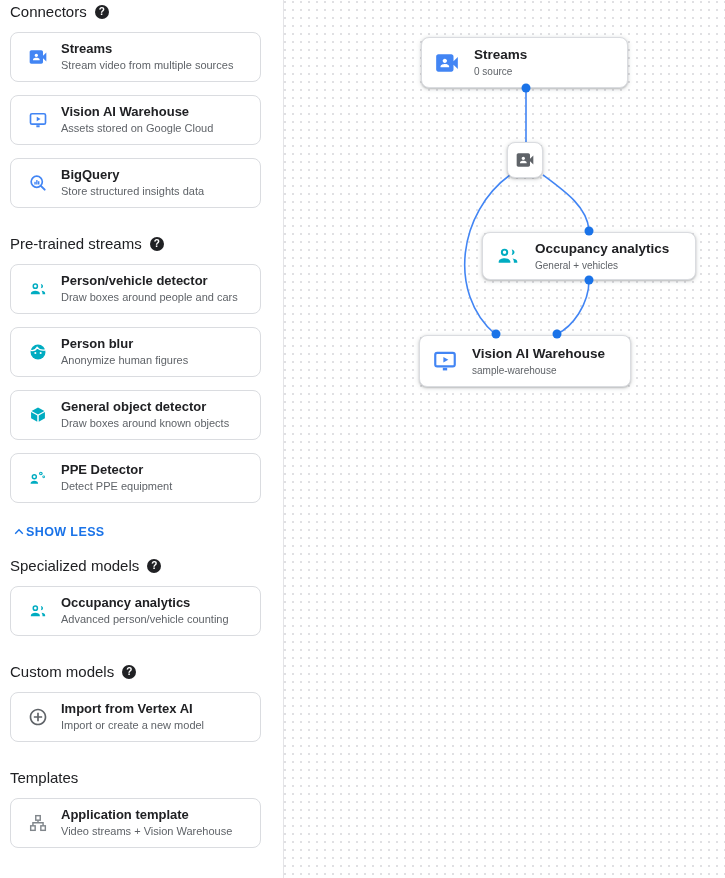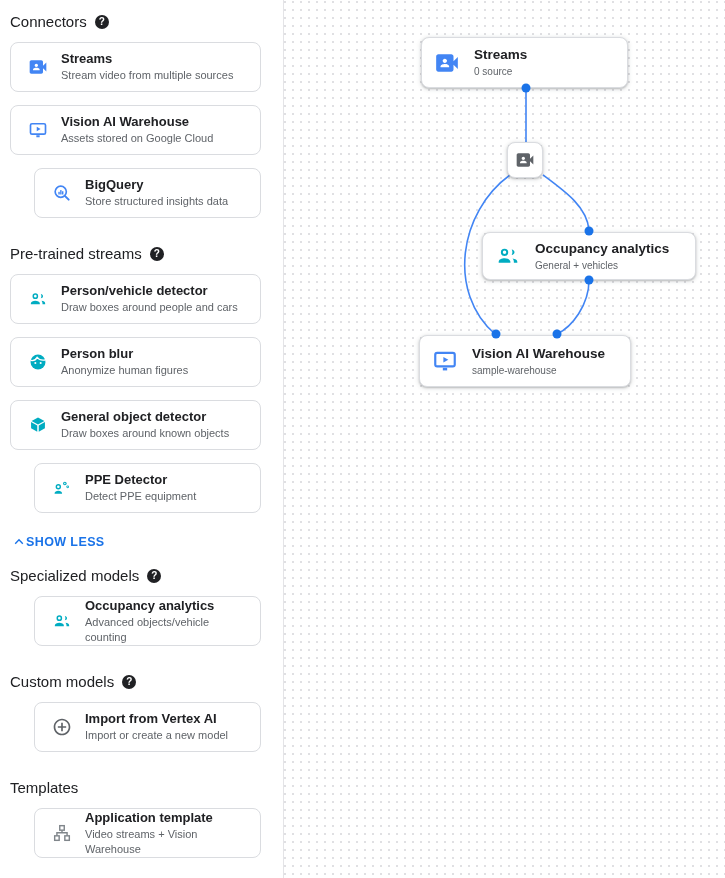--- a/index.html
+++ b/index.html
@@ -4,39 +4,39 @@
 <style>
   * { box-sizing: border-box; margin: 0; padding: 0; }
   html,body { width:725px; height:878px; overflow:hidden; }
   body {
     font-family: "Liberation Sans", "DejaVu Sans", sans-serif;
     background:#fff; color:#202124; display:flex;
   }
   
   .sidebar{
     width:284px; min-width:284px; height:878px; background:#fff;
-    border-right:1px solid #e4e4e7; padding:13px 22px 20px 10px; overflow:hidden;
+    border-right:1px solid #e4e4e7; padding:3px 22px 20px 10px; overflow:hidden;
   }
   .section{ margin-bottom:27px; }
   .sec-title{
     display:flex; align-items:center; gap:8px;
     font-size:15px; line-height:18px; color:#202124; font-weight:400;
     margin-bottom:11px;
   }
   .help{
     width:14px; height:14px; border-radius:50%; background:#202124; color:#fff;
     font-size:10px; font-weight:700; line-height:14px; text-align:center;
     display:inline-block; cursor:pointer;
   }
   .card{
     height:50px; border:1px solid #dadce0; border-radius:8px; background:#fff;
     display:flex; align-items:center; gap:13px; padding:0 10px 0 17px;
     margin-bottom:13px; cursor:grab;
   }
-  .section .card:last-child{ margin-bottom:0;margin-left:24px; }
+  .section .card:last-child{ margin-bottom:0; }
   .card-icon{ width:20px; height:20px; flex:none; display:flex; }
   .card-icon svg{ width:20px; height:20px; }
   .card-title{ font-size:13px; font-weight:700; line-height:16px; color:#202124; }
   .card-sub{ font-size:11px; line-height:15px; color:#5f6368; margin-top:1px; }
   .show-less{
     display:flex; align-items:center; gap:0; color:#1a73e8;
     font-size:12.5px; font-weight:700; letter-spacing:.4px;
     margin:-5px 0 18px 2px; cursor:pointer; user-select:none;
   }
   .show-less svg{ width:14px; height:14px; }
@@ -217,21 +217,21 @@
       <span class="card-icon teal">
         <svg viewBox="0 0 24 24">
             <circle cx="8.8" cy="8.6" r="2.5" fill="none" stroke="currentColor" stroke-width="1.8"></circle>
             <path fill="currentColor" d="M3.4 18.3v-1c0-2.1 2.8-3.2 5.4-3.2s5.4 1.1 5.4 3.2v1z"></path>
             <path fill="currentColor" d="M15.4 6.1c1.5.2 2.6 1.2 2.6 2.5s-1.1 2.3-2.6 2.5c.9-1.5.9-3.5 0-5z"></path>
             <path fill="currentColor" d="M16.2 14.2c2.5.3 4.4 1.4 4.4 3.1v1h-3.2v-1c0-1.2-.4-2.3-1.2-3.1z"></path>
           </svg>
       </span>
       <div class="card-text">
         <div class="card-title">Occupancy analytics</div>
-        <div class="card-sub">Advanced objects/vehicle counting</div>
+        <div class="card-sub">Advanced person/vehicle counting</div>
       </div>
     </div>
   </div>
 
   <div class="section">
     <div class="sec-title">
       <span>Custom models</span>
       <span class="help">?</span>
     </div>
 

